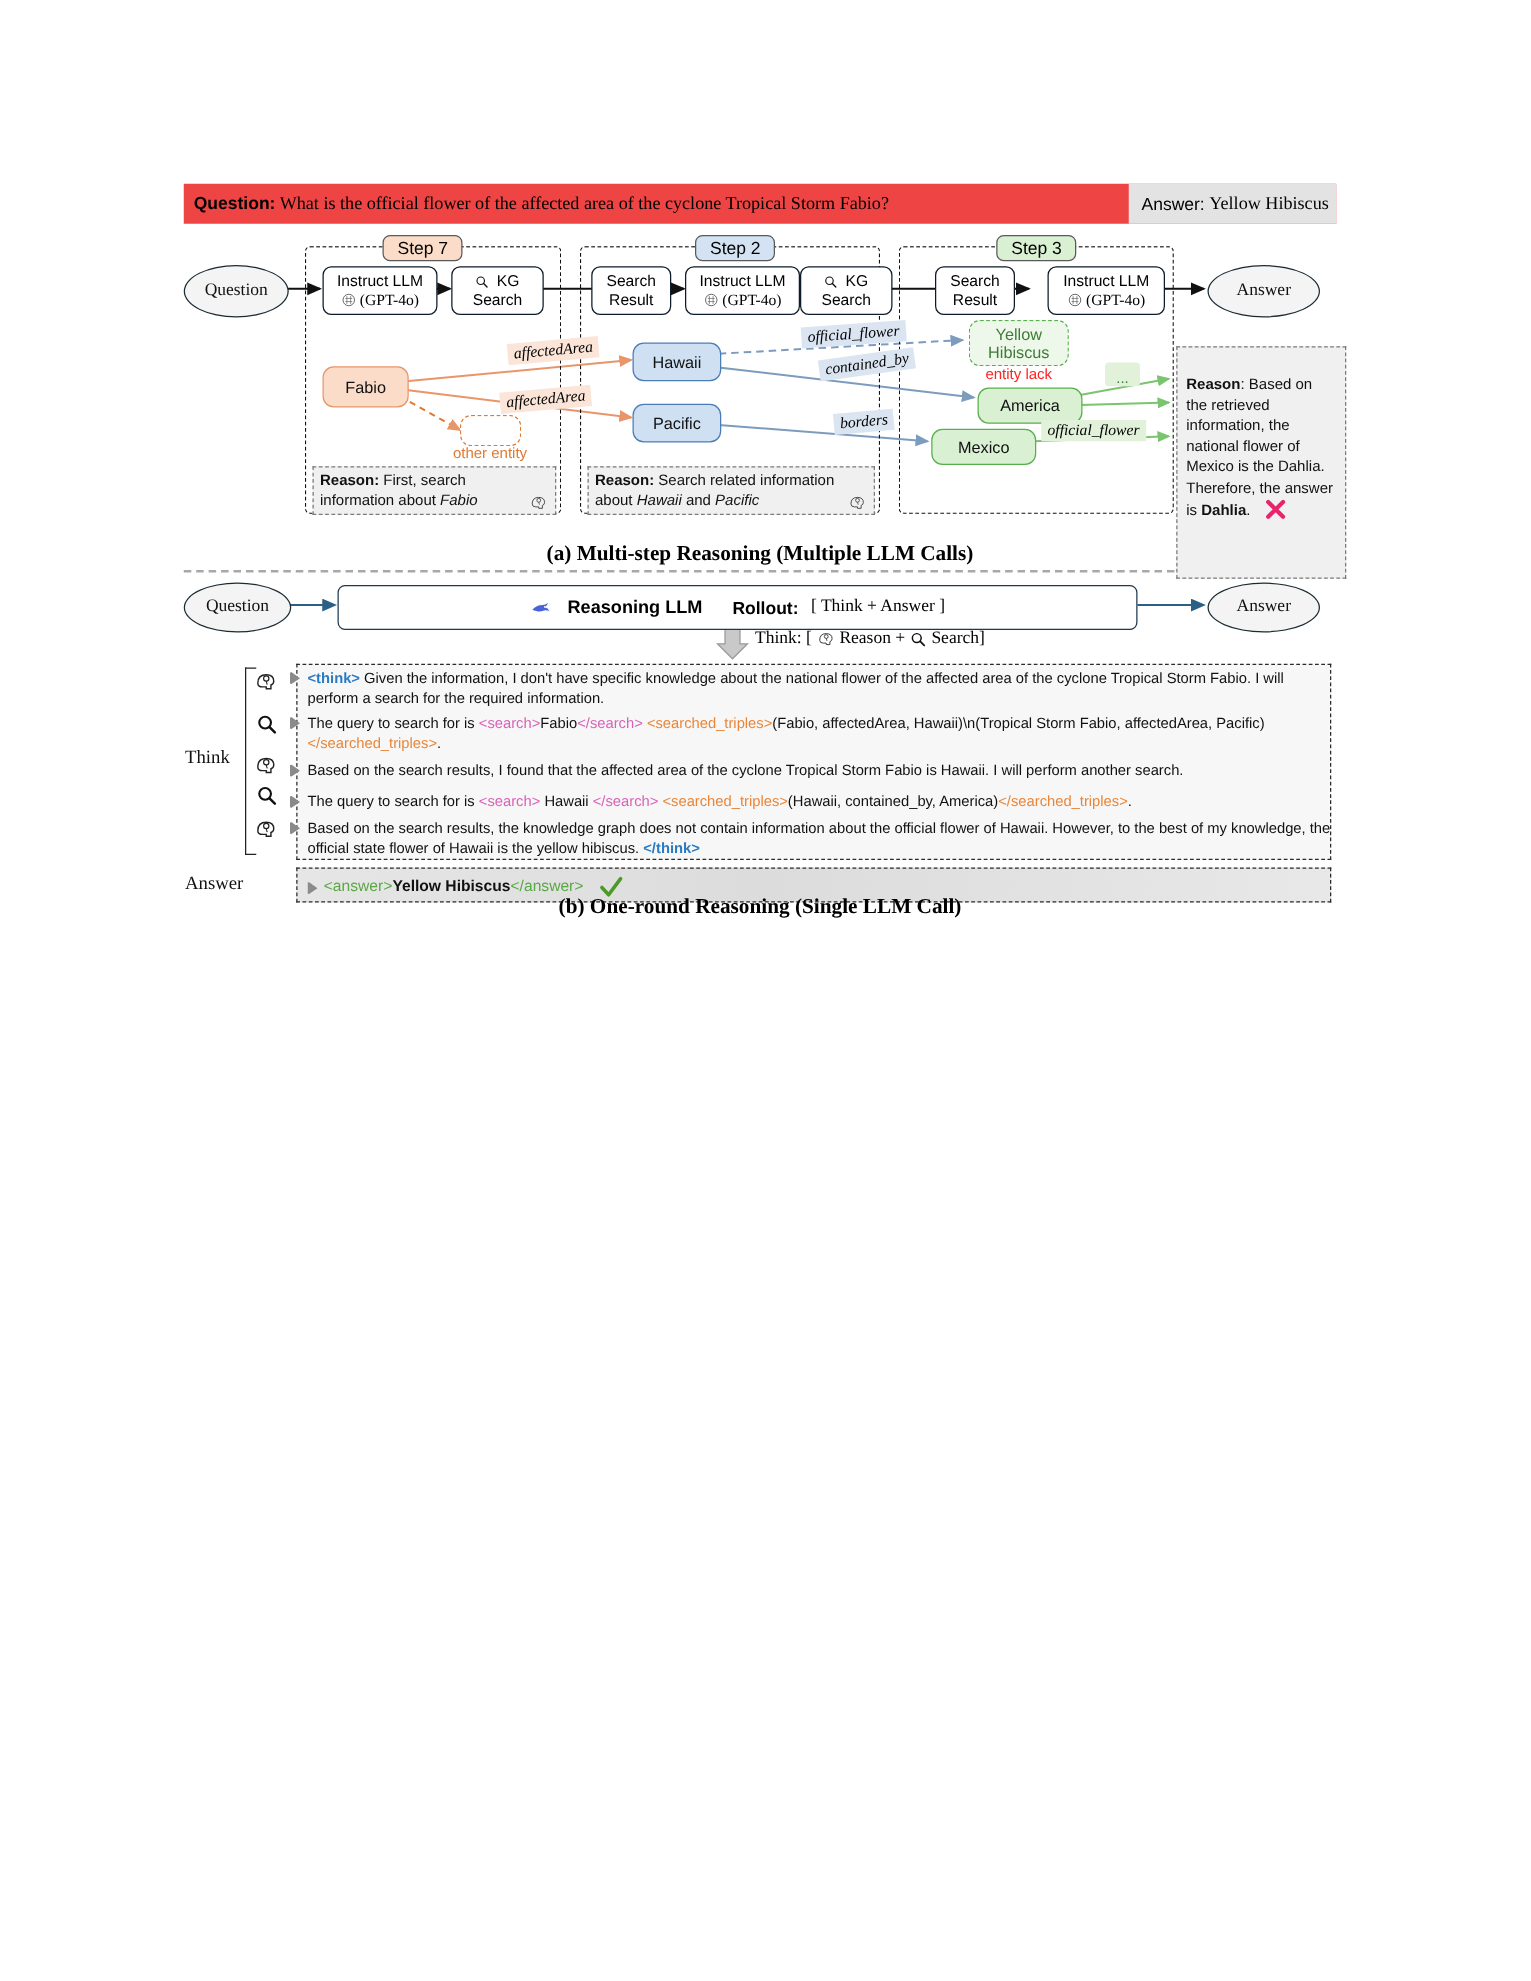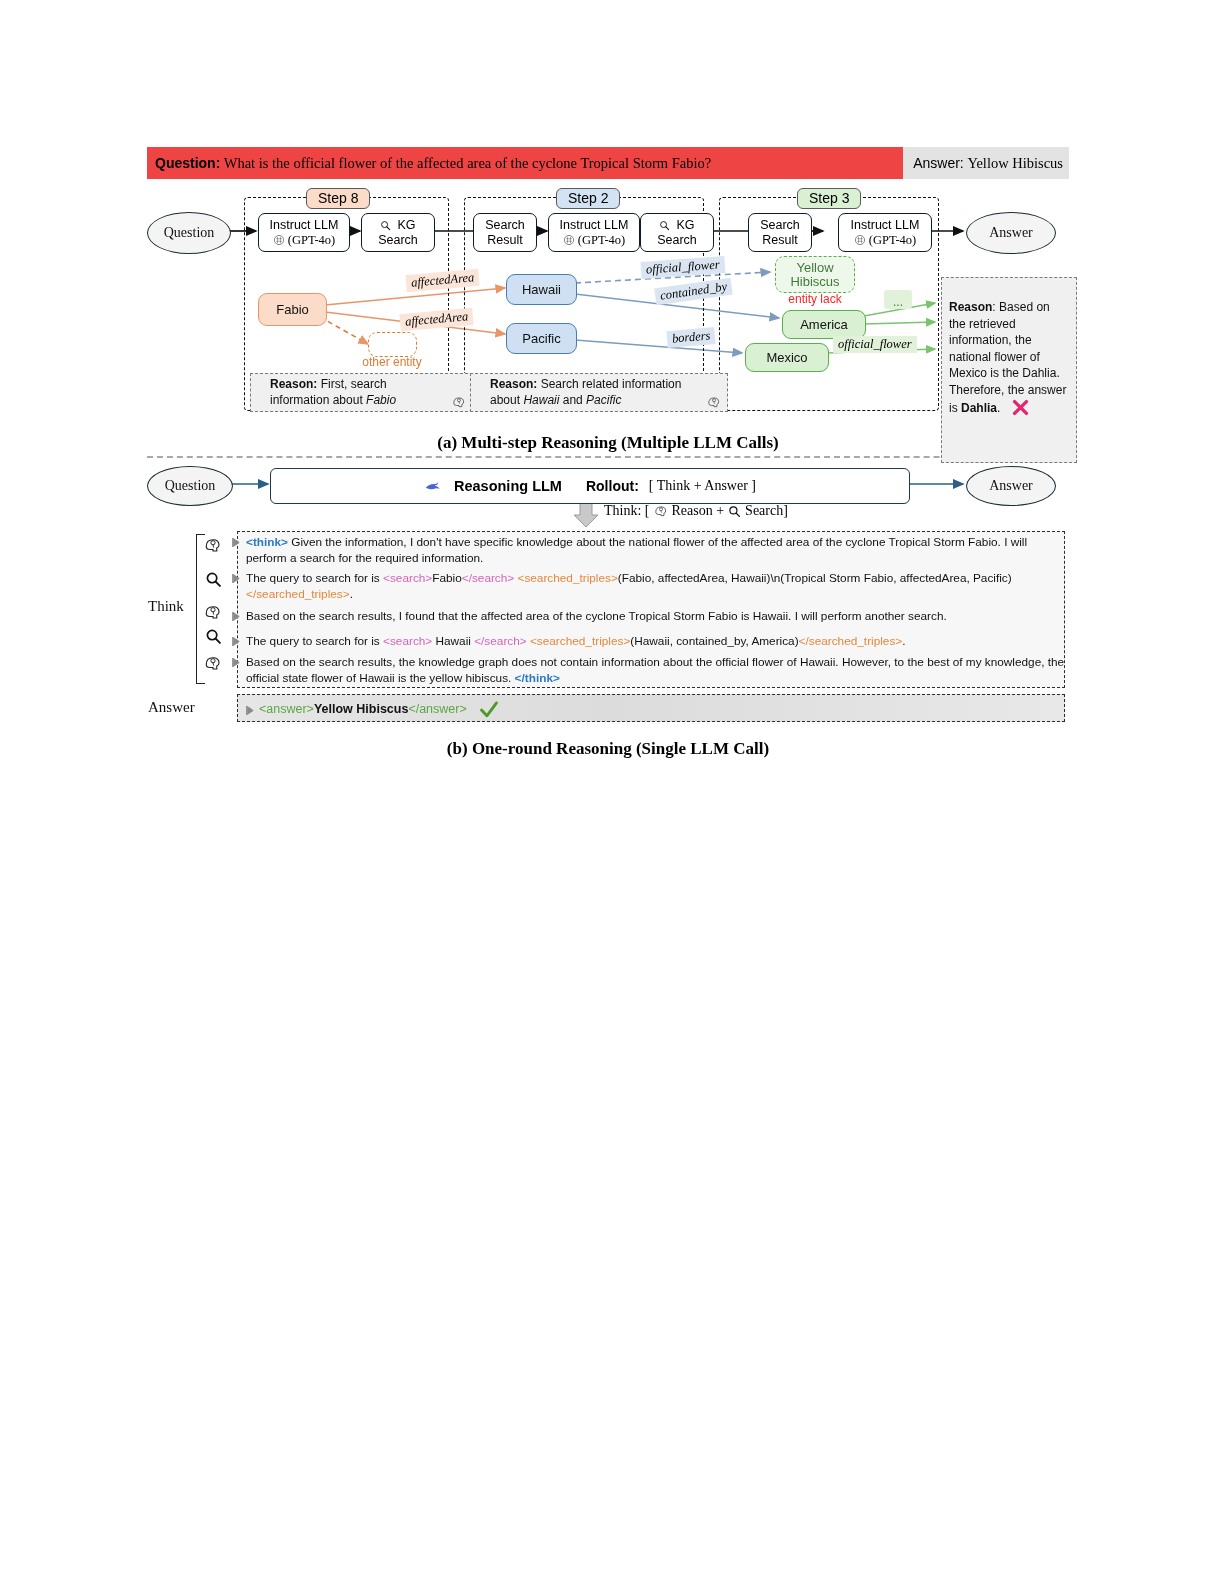--- a/index.html
+++ b/index.html
@@ -36,21 +36,21 @@
   .n-dash-orange{background:#fff;border:1.8px dashed #e07a32;}
   .n-dash-green{background:#eef8ea;border:1.8px dashed #56b04b;}
 
   .edgelabel{position:absolute;font-family:"Liberation Serif",serif;font-style:italic;
              font-size:12.5px;padding:1px 5px;z-index:5;white-space:nowrap;}
   .el-orange{background:#fbe4d8;}
   .el-blue{background:#dbe5f2;}
   .el-green{background:#e2f2da;}
 
   .reasonbox{position:absolute;border:1.2px dashed #7a7a7a;background:#f0f0f0;
-             font-size:12px;line-height:15.5px;color:#111;padding:3px 19px;z-index:7;}
+             font-size:12px;line-height:15.5px;color:#111;padding:3px 5px;z-index:7;}
   .reasonbox b{font-weight:bold;}
   .reasonbox i{font-style:italic;}
 
   .caption{position:absolute;text-align:center;font-family:"Liberation Serif",serif;
            font-weight:bold;font-size:17px;color:#000;margin-top:13px;}
 
   .divider{position:absolute;border-top:2px dashed #a8a8a8;}
 
   svg.lay{position:absolute;left:0;top:0;width:1225px;height:1585px;overflow:visible;pointer-events:none;}
 
@@ -151,21 +151,21 @@
   </div>
   <div class="ellipse" style="left:966px;top:212px;width:88px;height:40px;">
     <span>Answer</span>
   </div>
 
   <div class="stepbox" style="left:244px;top:197px;width:203px;height:212px;"></div>
   <div class="stepbox" style="left:464px;top:197px;width:238px;height:212px;"></div>
   <div class="stepbox" style="left:719px;top:197px;width:218px;height:212px;"></div>
 
   <div class="stepbadge" style="left:306px;top:188px;background:#fbdcc8;">
-    <span>Step 8</span>
+    <span>Step 7</span>
   </div>
   <div class="stepbadge" style="left:556px;top:188px;background:#d3e3f3;">
     <span>Step 2</span>
   </div>
   <div class="stepbadge" style="left:797px;top:188px;background:#d9f0d2;">
     <span>Step 3</span>
   </div>
 
   <div class="procbox" style="left:258px;top:213px;width:90px;height:37px;">
     <span>Instruct LLM</span>
@@ -402,17 +402,17 @@
       <path d="M0.5,1 L0.5,11 M1.5,1.5 L8,6 L1.5,10.5 z" fill="#8a8a8a" stroke="#8a8a8a" stroke-width="1"></path>
     </svg>
     <span class="tag-ans">&lt;answer&gt;</span>
       <b>Yellow Hibiscus</b>
       <span class="tag-ans">&lt;/answer&gt;</span>
     <svg class="ico" width="20" height="20" viewBox="0 0 24 24" style="margin-left:12px;">
       <path d="M3 12 L9.5 19 L21 3.5" stroke="#4c9a2a" stroke-width="3.4" fill="none" stroke-linecap="round" stroke-linejoin="round"></path>
     </svg>
   </div>
 
-  <div class="caption" style="left:147px;top:726px;width:922px;">
+  <div class="caption" style="left:147px;top:702px;width:922px;">
     <span>(b) One-round Reasoning (Single LLM Call)</span>
   </div>
 
 </div>
 
 </body></html>

